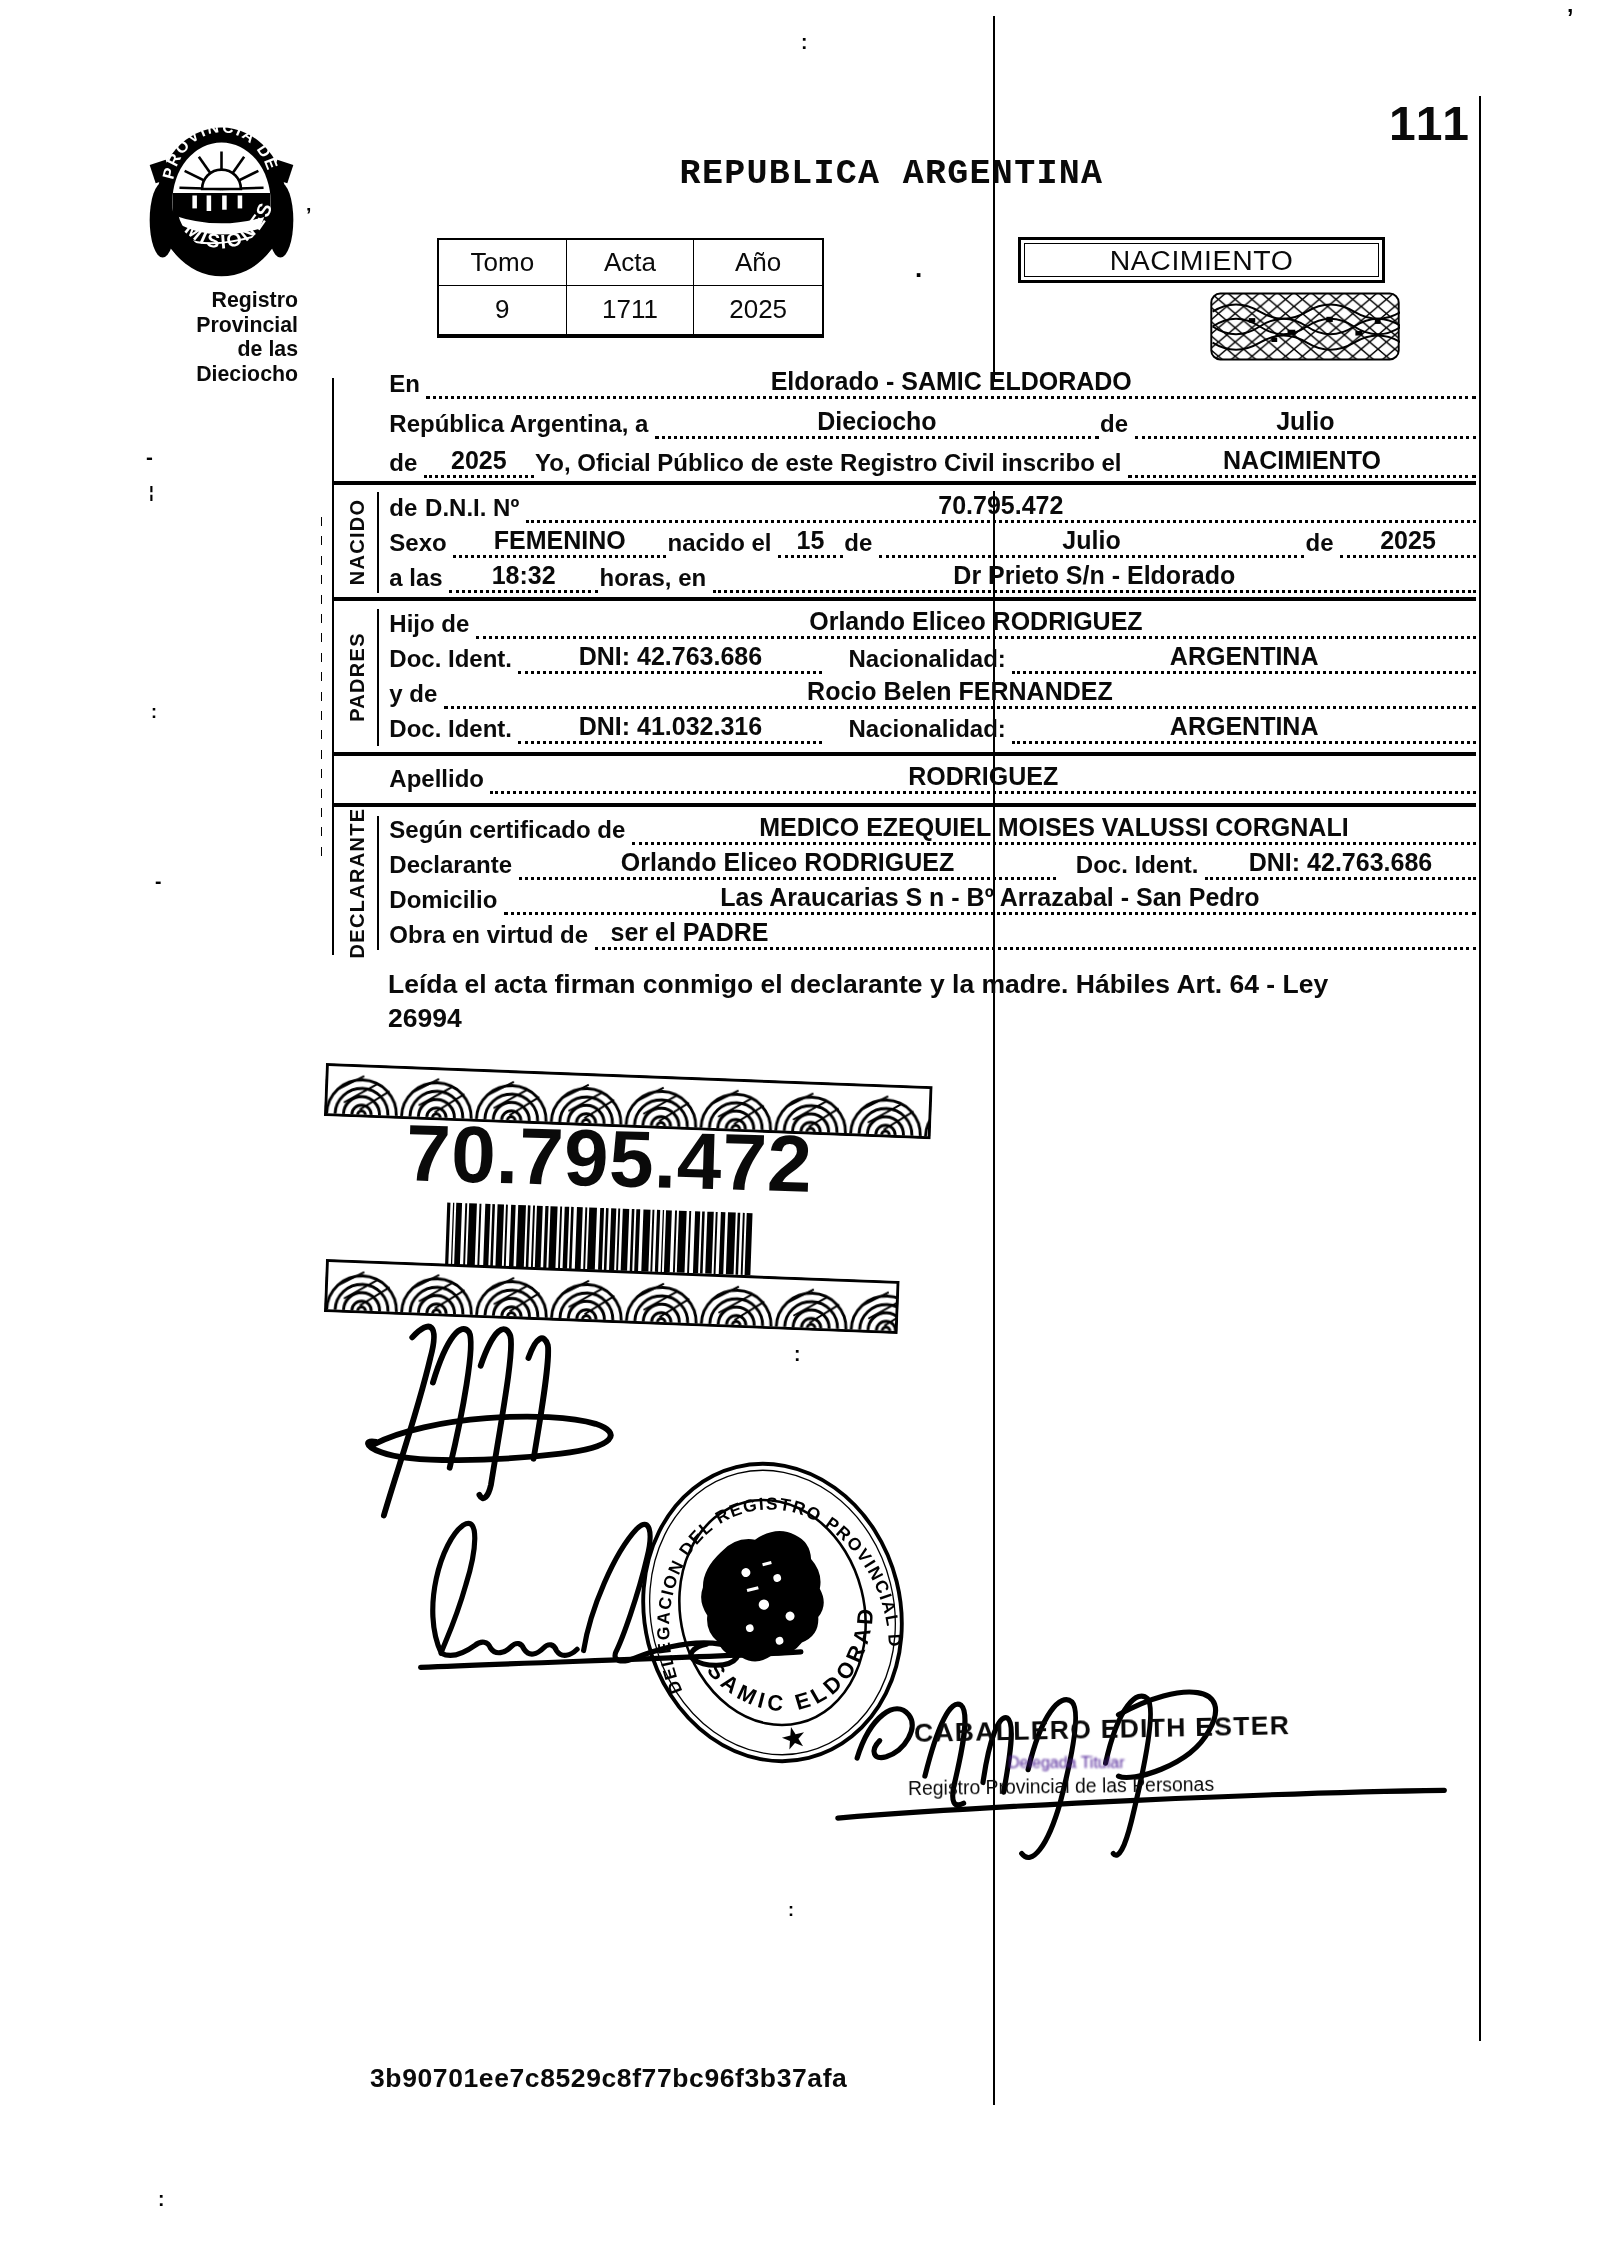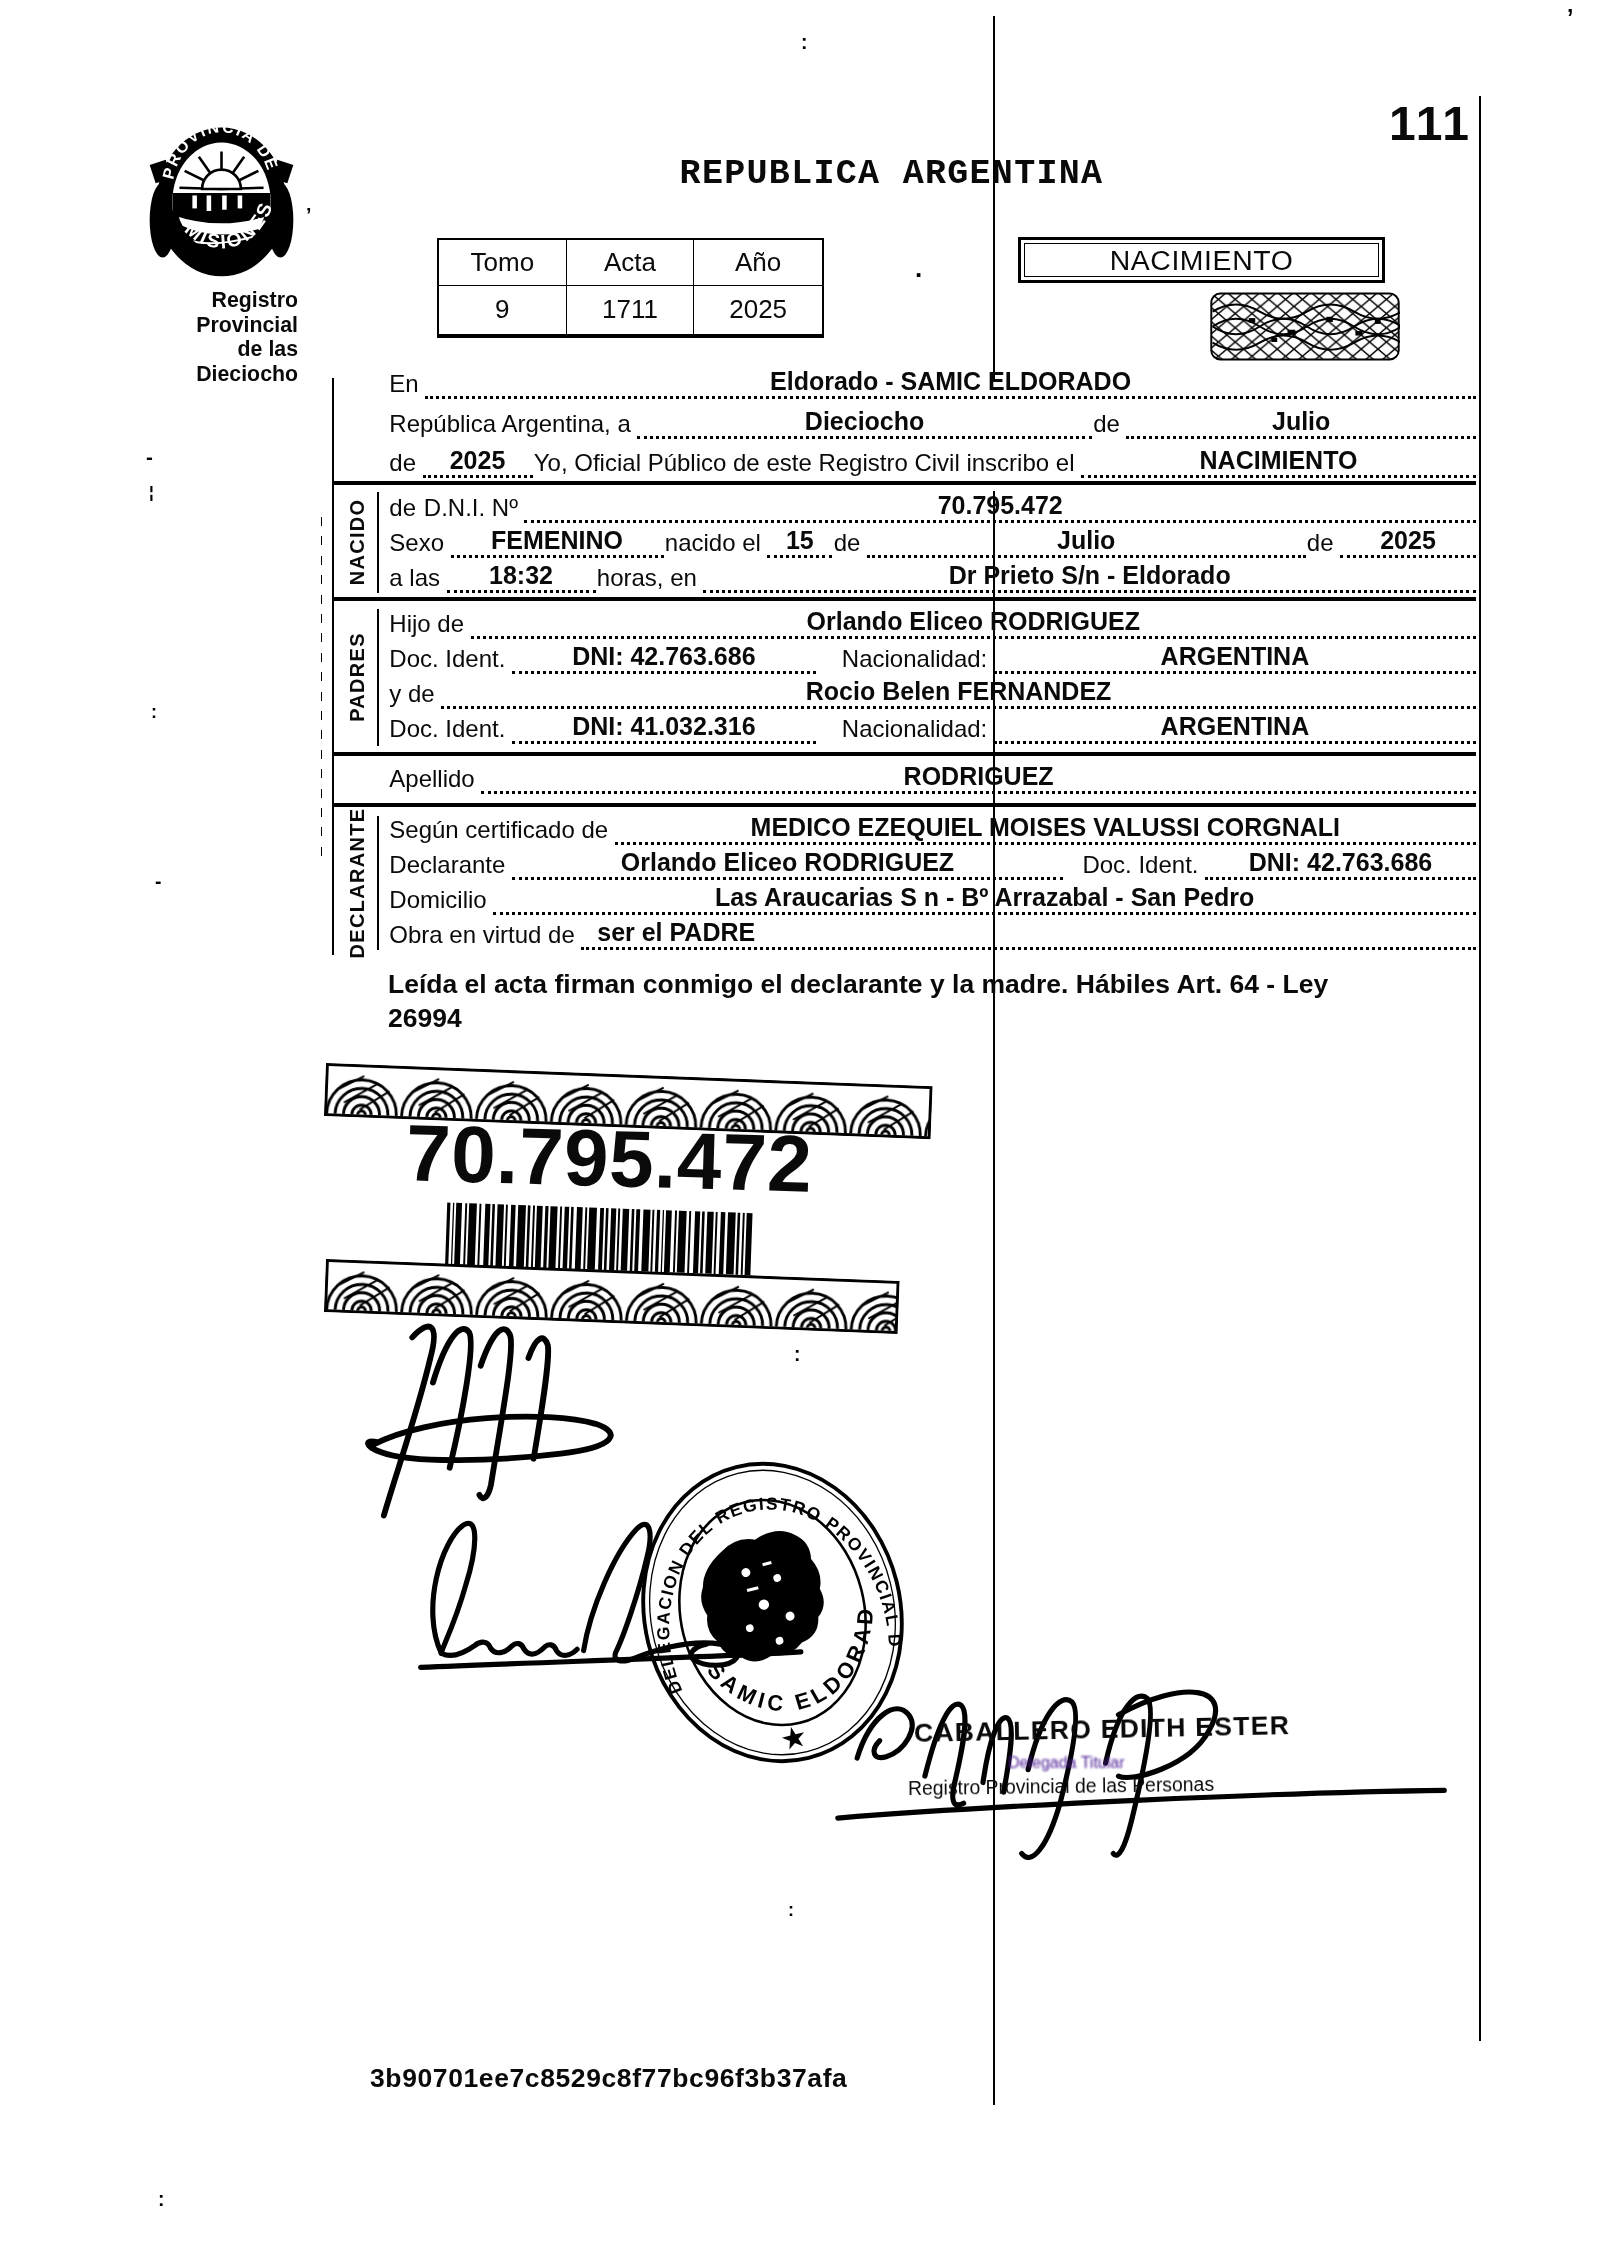--- a/index.html
+++ b/index.html
@@ -2,21 +2,21 @@
 <html style="font-size:10.3px"><head>
 <meta charset="utf-8">
 <style>
   html,body{margin:0;padding:0;background:#fff;}
   #page{position:relative;width:1618px;height:2261px;background:#fff;
         font-family:"Liberation Sans",sans-serif;color:#0a0a0a;overflow:hidden;}
   .abs{position:absolute;}
   
   .row{position:absolute;left:388px;width:1088px;display:flex;align-items:flex-end;
        height:37px;font-size:24px;white-space:nowrap;}
-  .row .lbl{padding:0 6.5px 0.6px 1.3px;}
+  .row .lbl{padding:0 6.5px 0.6px 1.3px;font-weight:bold;}
   .row .val{flex:1 1 0;text-align:center;font-weight:bold;font-size:25px;
             border-bottom:3.2px dotted #000;line-height:1.05;padding-bottom:1.3px;}
   .vfix{flex:0 0 auto !important;}
   .divider{position:absolute;left:333px;width:1143px;height:3.9px;background:#000;}
   .vlabel{position:absolute;transform:translate(-50%,-50%) rotate(-90deg);
           font-weight:bold;font-size:20px;letter-spacing:1.3px;}
   .bracket{position:absolute;left:377px;width:1.9px;background:#000;}
   .vline{position:absolute;background:#000;}
   .noise{position:absolute;font-weight:bold;color:#000;}
   

